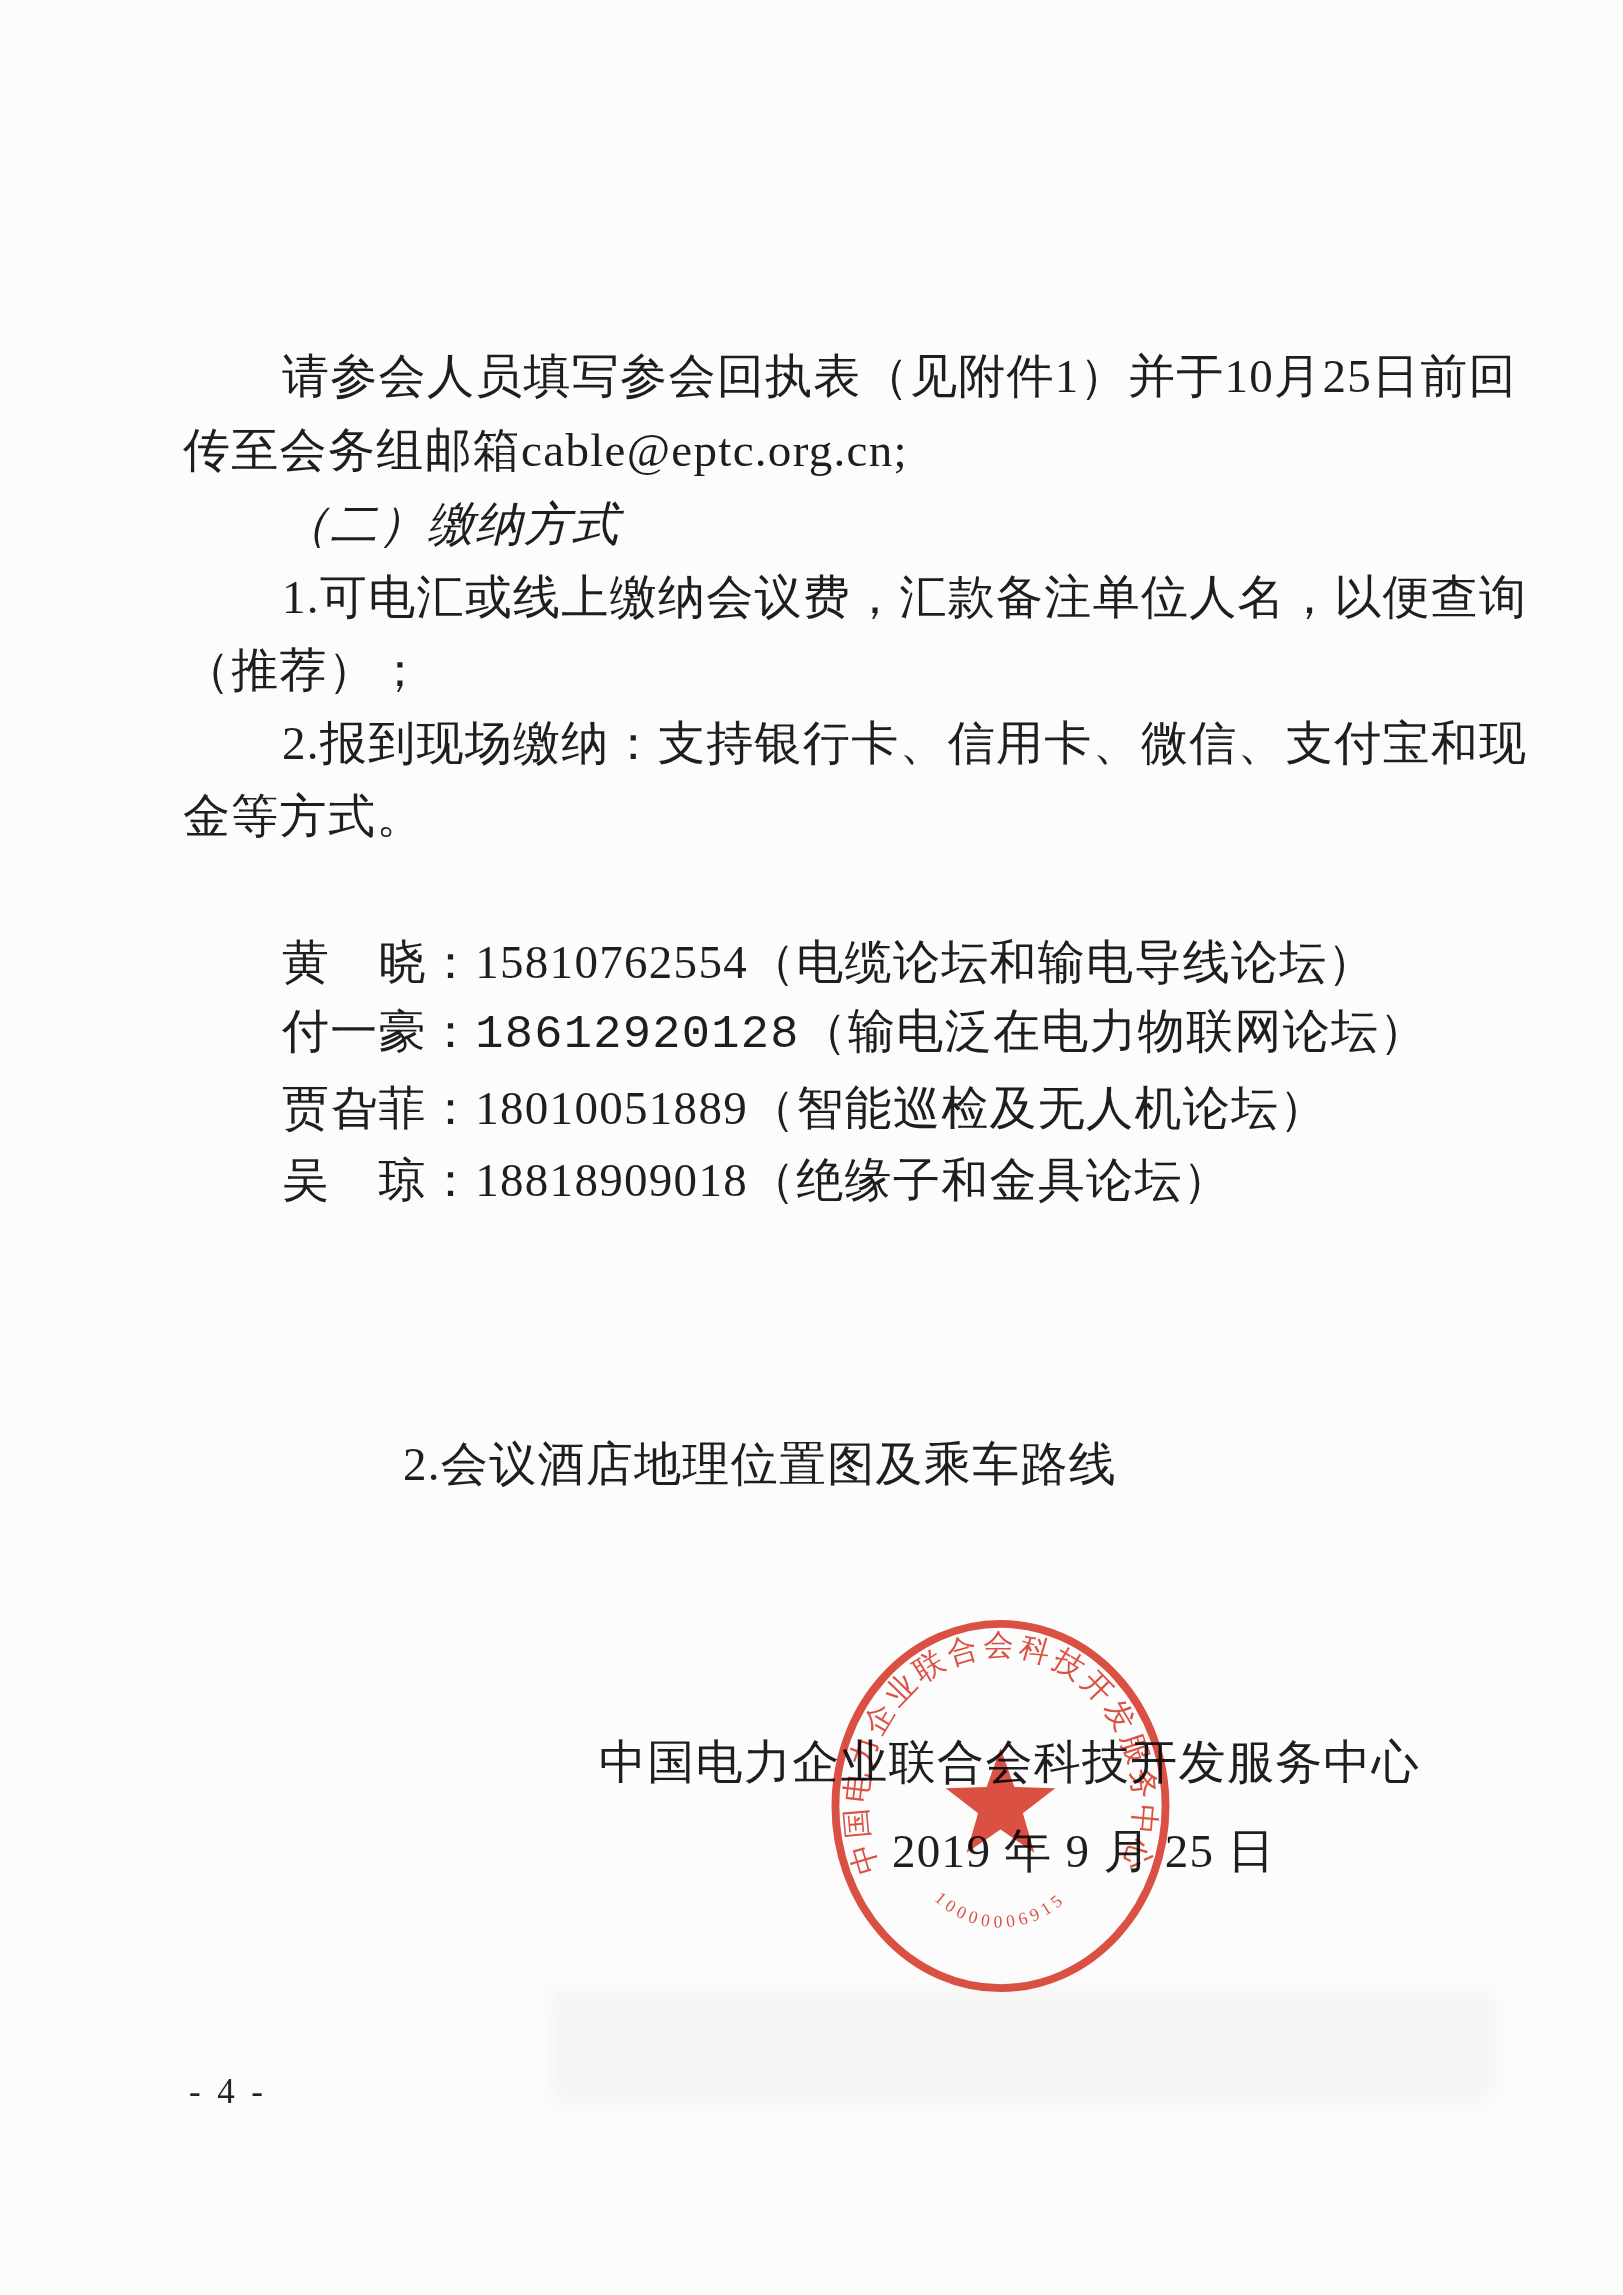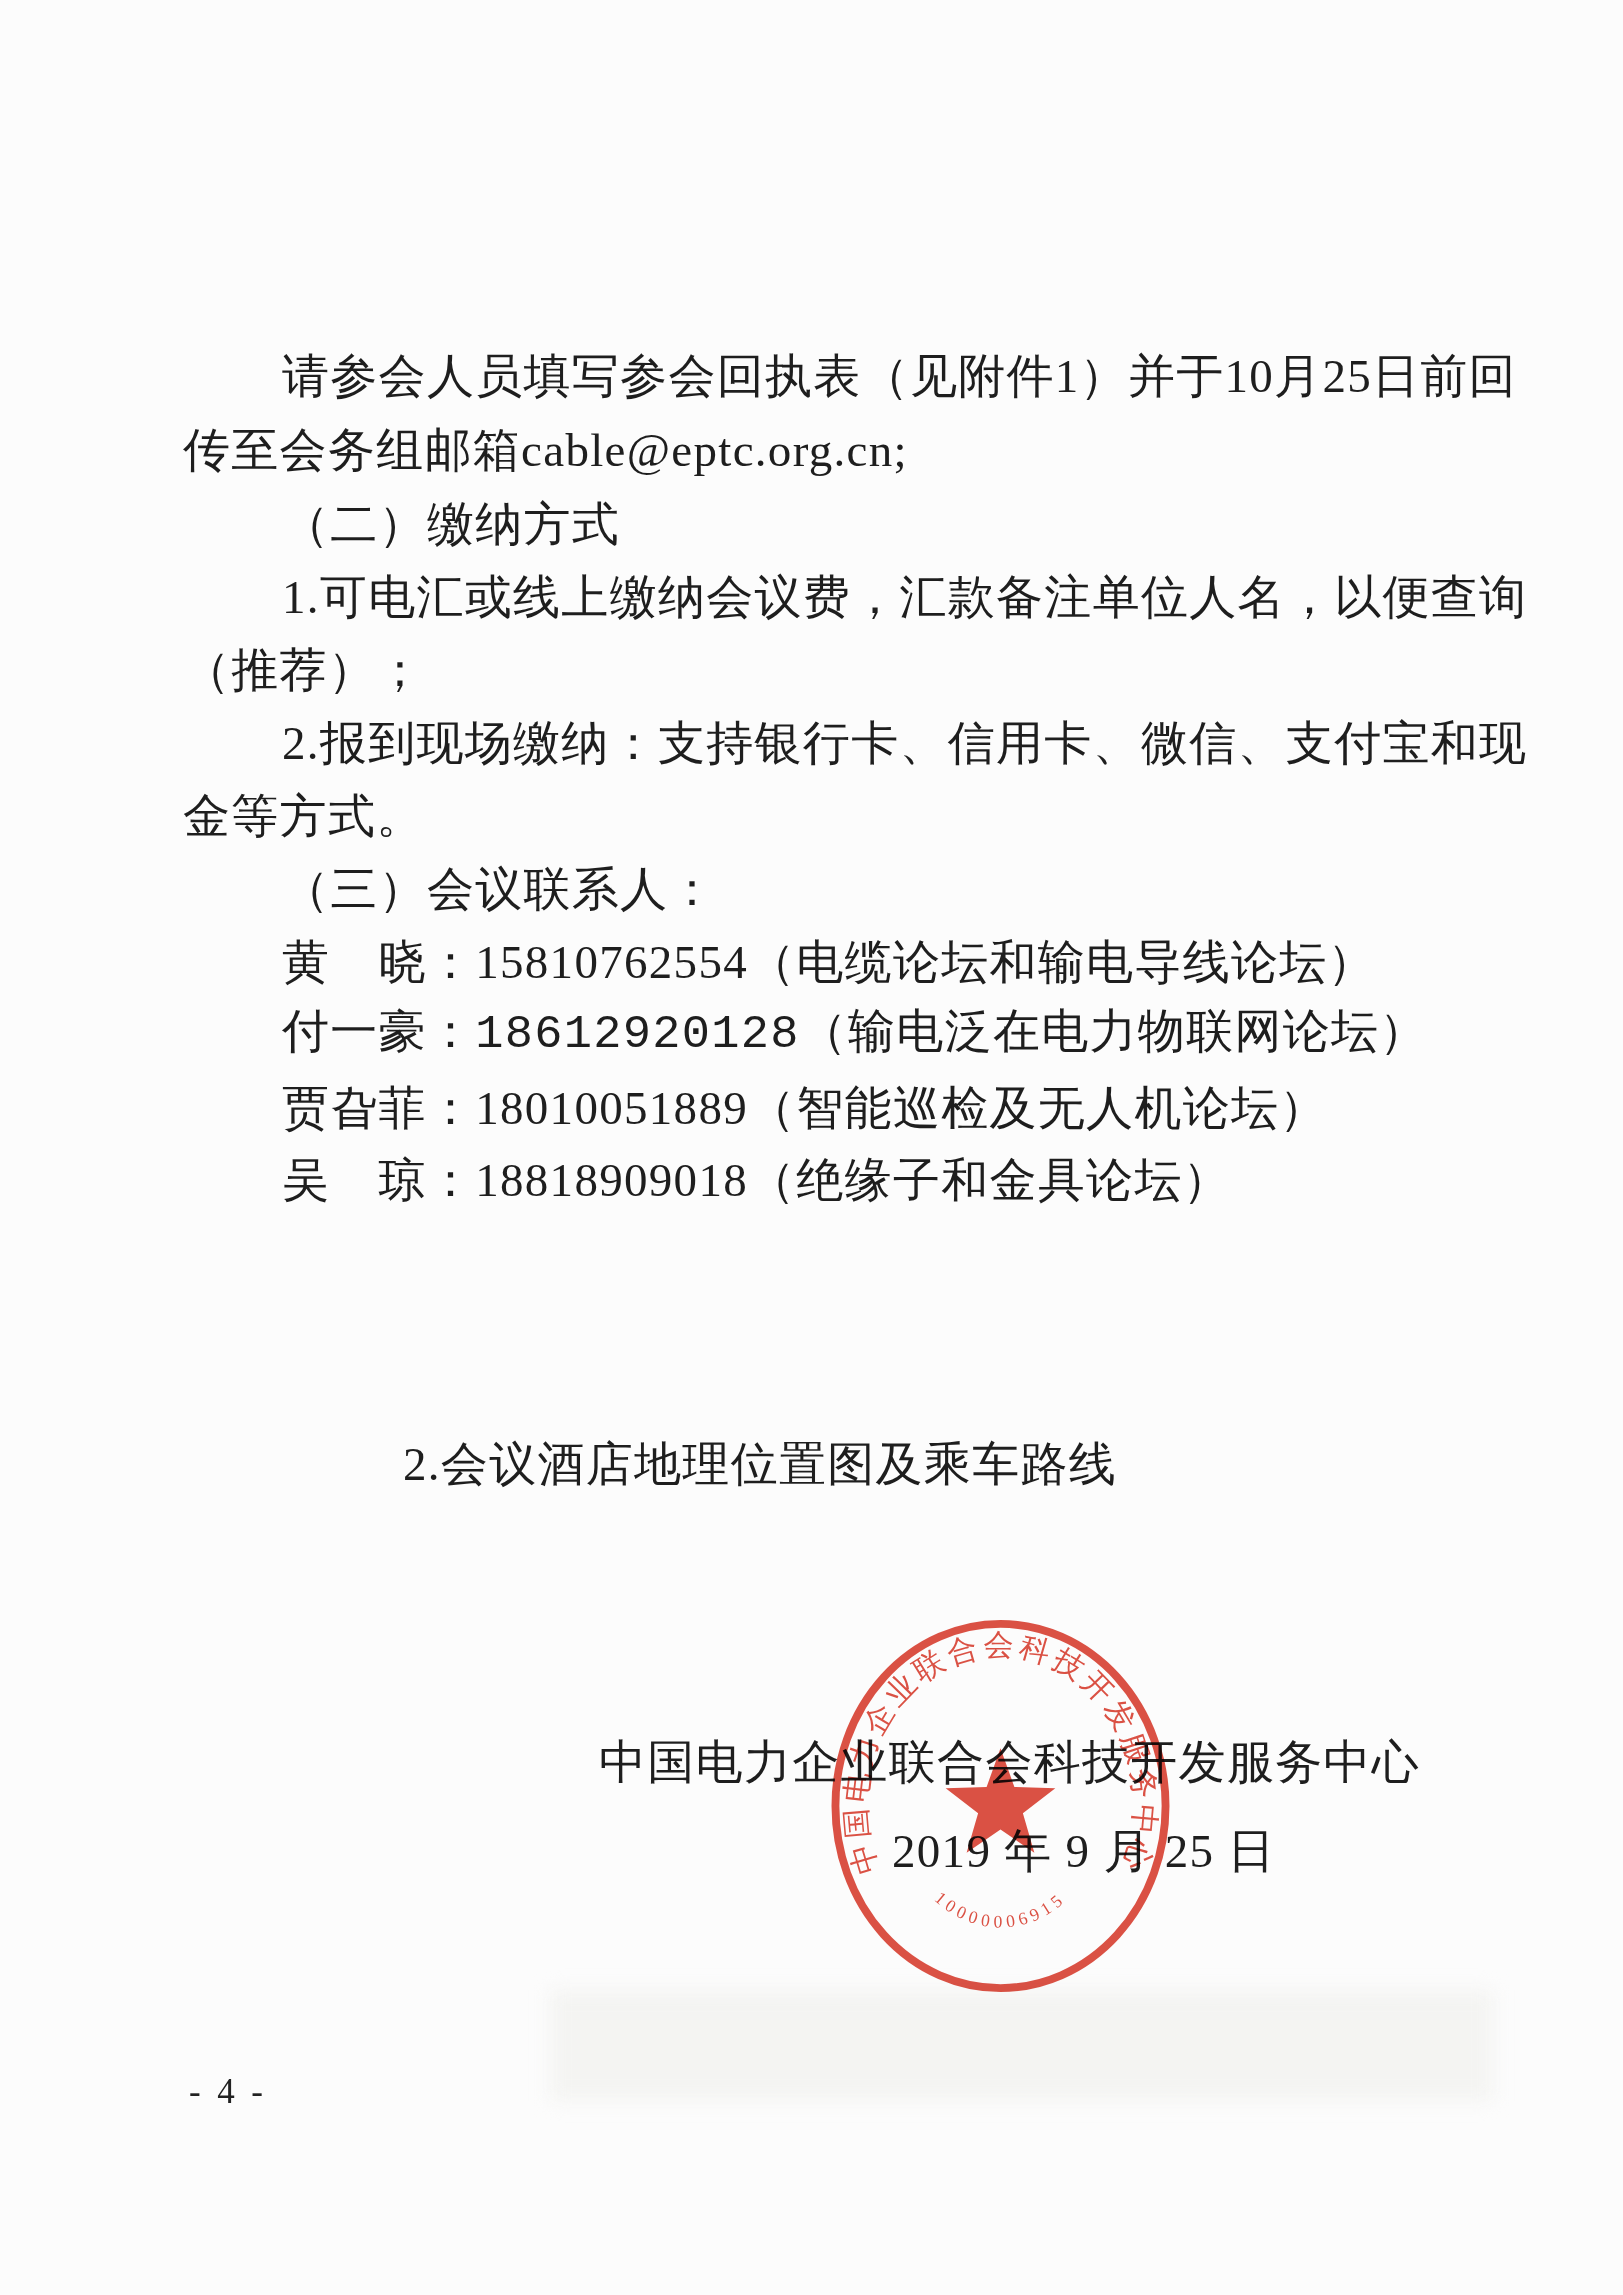--- a/index.html
+++ b/index.html
@@ -41,27 +41,26 @@
   }
 </style>
 </head>
 <body>
 
 <div class="page">
 
   <div class="t" style="left:282px;top:350px;">请参会人员填写参会回执表（见附件1）并于10月25日前回</div>
   <div class="t" style="left:183px;top:424px;">传至会务组邮箱cable@eptc.org.cn;</div>
 
-  <div class="t" style="left:282px;top:498px;">（二）缴纳方式</div>
+  <div class="t" style="left:282px;top:498px;font-style:italic;">（二）缴纳方式</div>
   <div class="t" style="left:282px;top:571px;">1.可电汇或线上缴纳会议费，汇款备注单位人名，以便查询</div>
   <div class="t" style="left:183px;top:644px;">（推荐）；</div>
   <div class="t" style="left:282px;top:717px;">2.报到现场缴纳：支持银行卡、信用卡、微信、支付宝和现</div>
   <div class="t" style="left:183px;top:790px;">金等方式。</div>
 
-  <div class="t" style="left:282px;top:863px;">（三）会议联系人：</div>
   <div class="t" style="left:282px;top:936px;">黄　晓：15810762554（电缆论坛和输电导线论坛）</div>
   <div class="t" style="left:282px;top:1009px;font-family:Liberation Mono, monospace;">付一豪：18612920128（输电泛在电力物联网论坛）</div>
   <div class="t" style="left:282px;top:1082px;">贾旮菲：18010051889（智能巡检及无人机论坛）</div>
   <div class="t" style="left:282px;top:1154px;">吴　琼：18818909018（绝缘子和金具论坛）</div>
 
   <div class="t" style="left:403px;top:1438px;">2.会议酒店地理位置图及乘车路线</div>
 
   <div class="t" style="left:599px;top:1736px;">中国电力企业联合会科技开发服务中心</div>
   <div class="t" style="left:852px;top:1825px;margin-left:40px;">2019 年 9 月 25 日</div>
 

